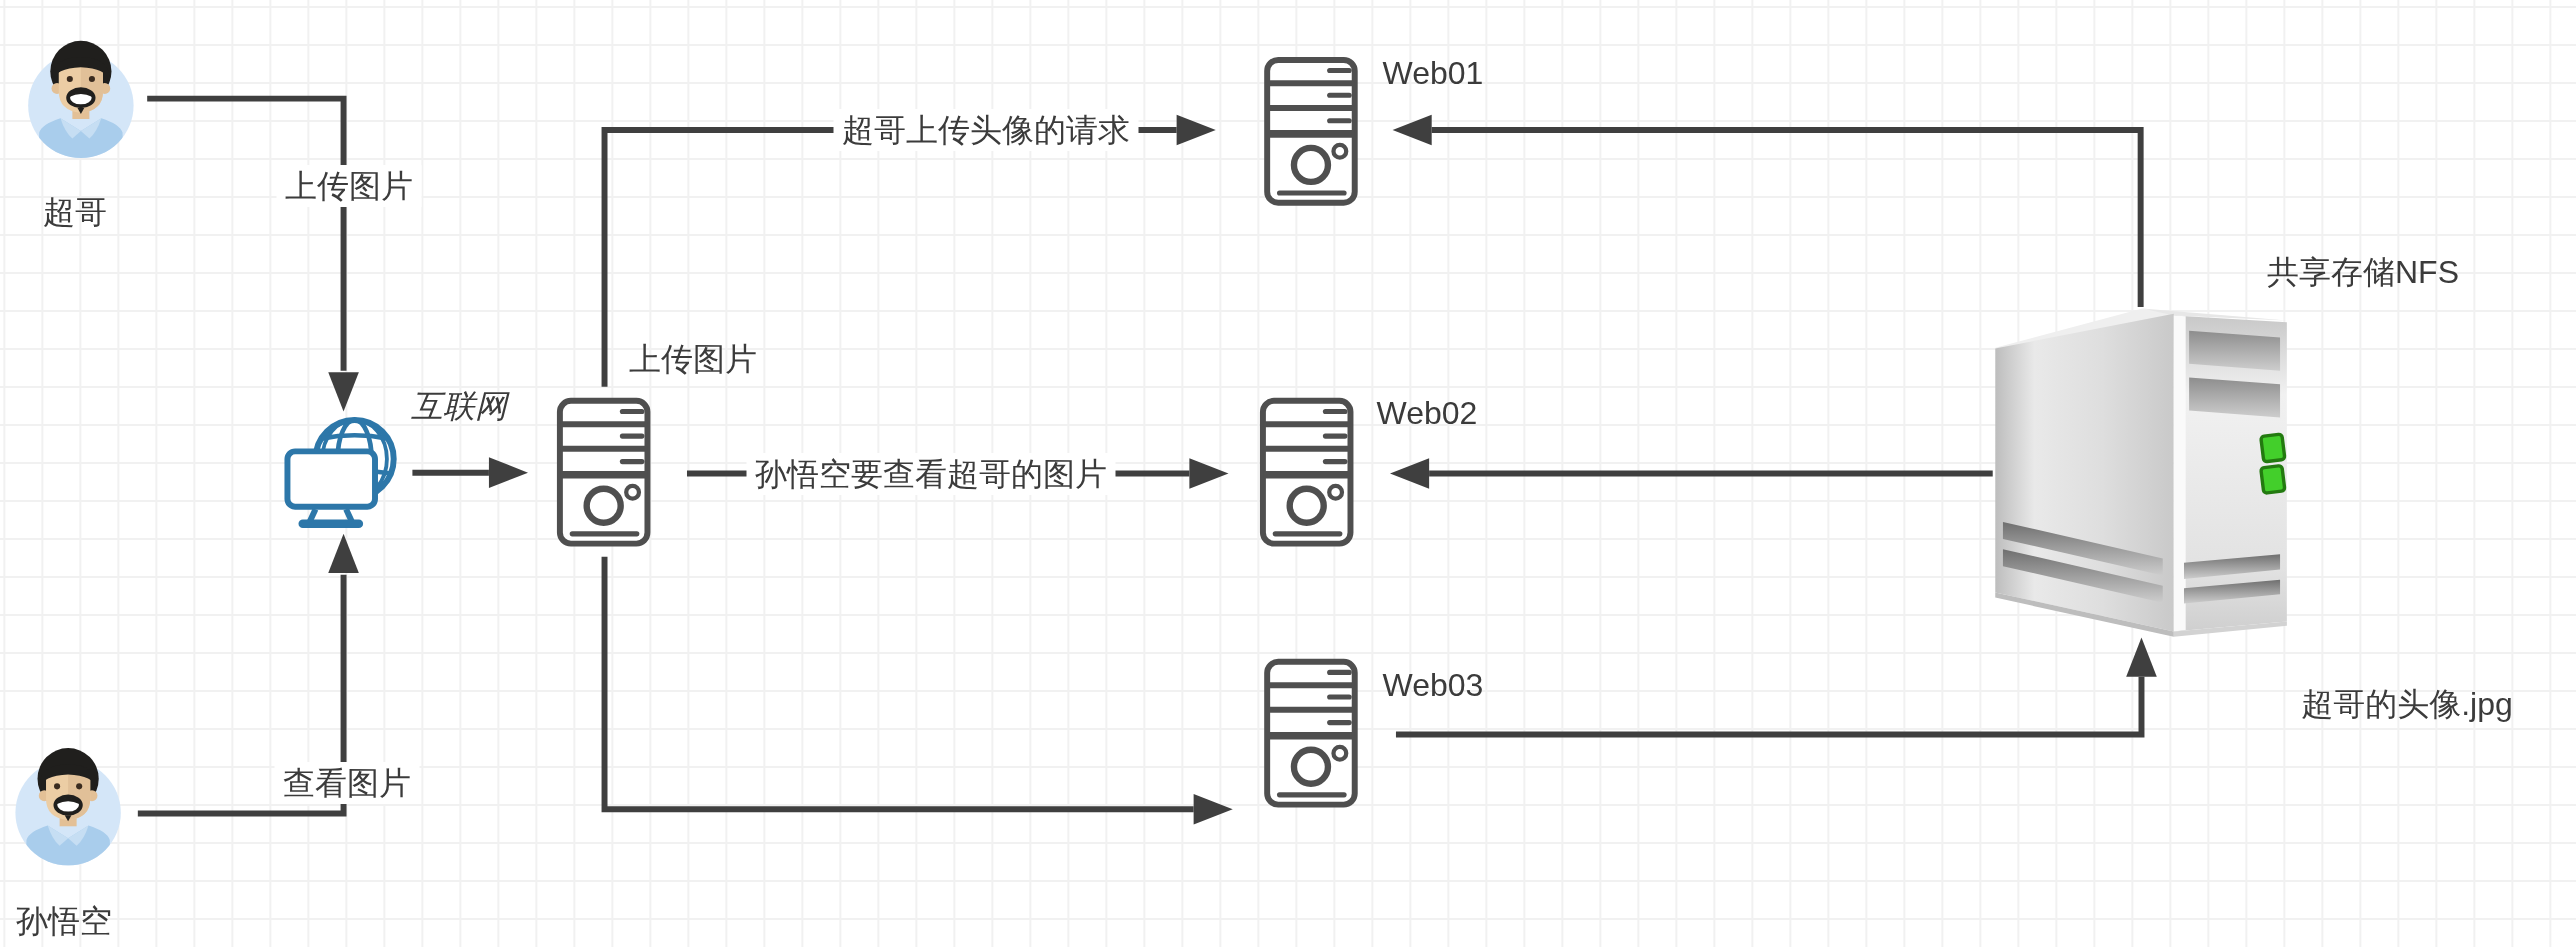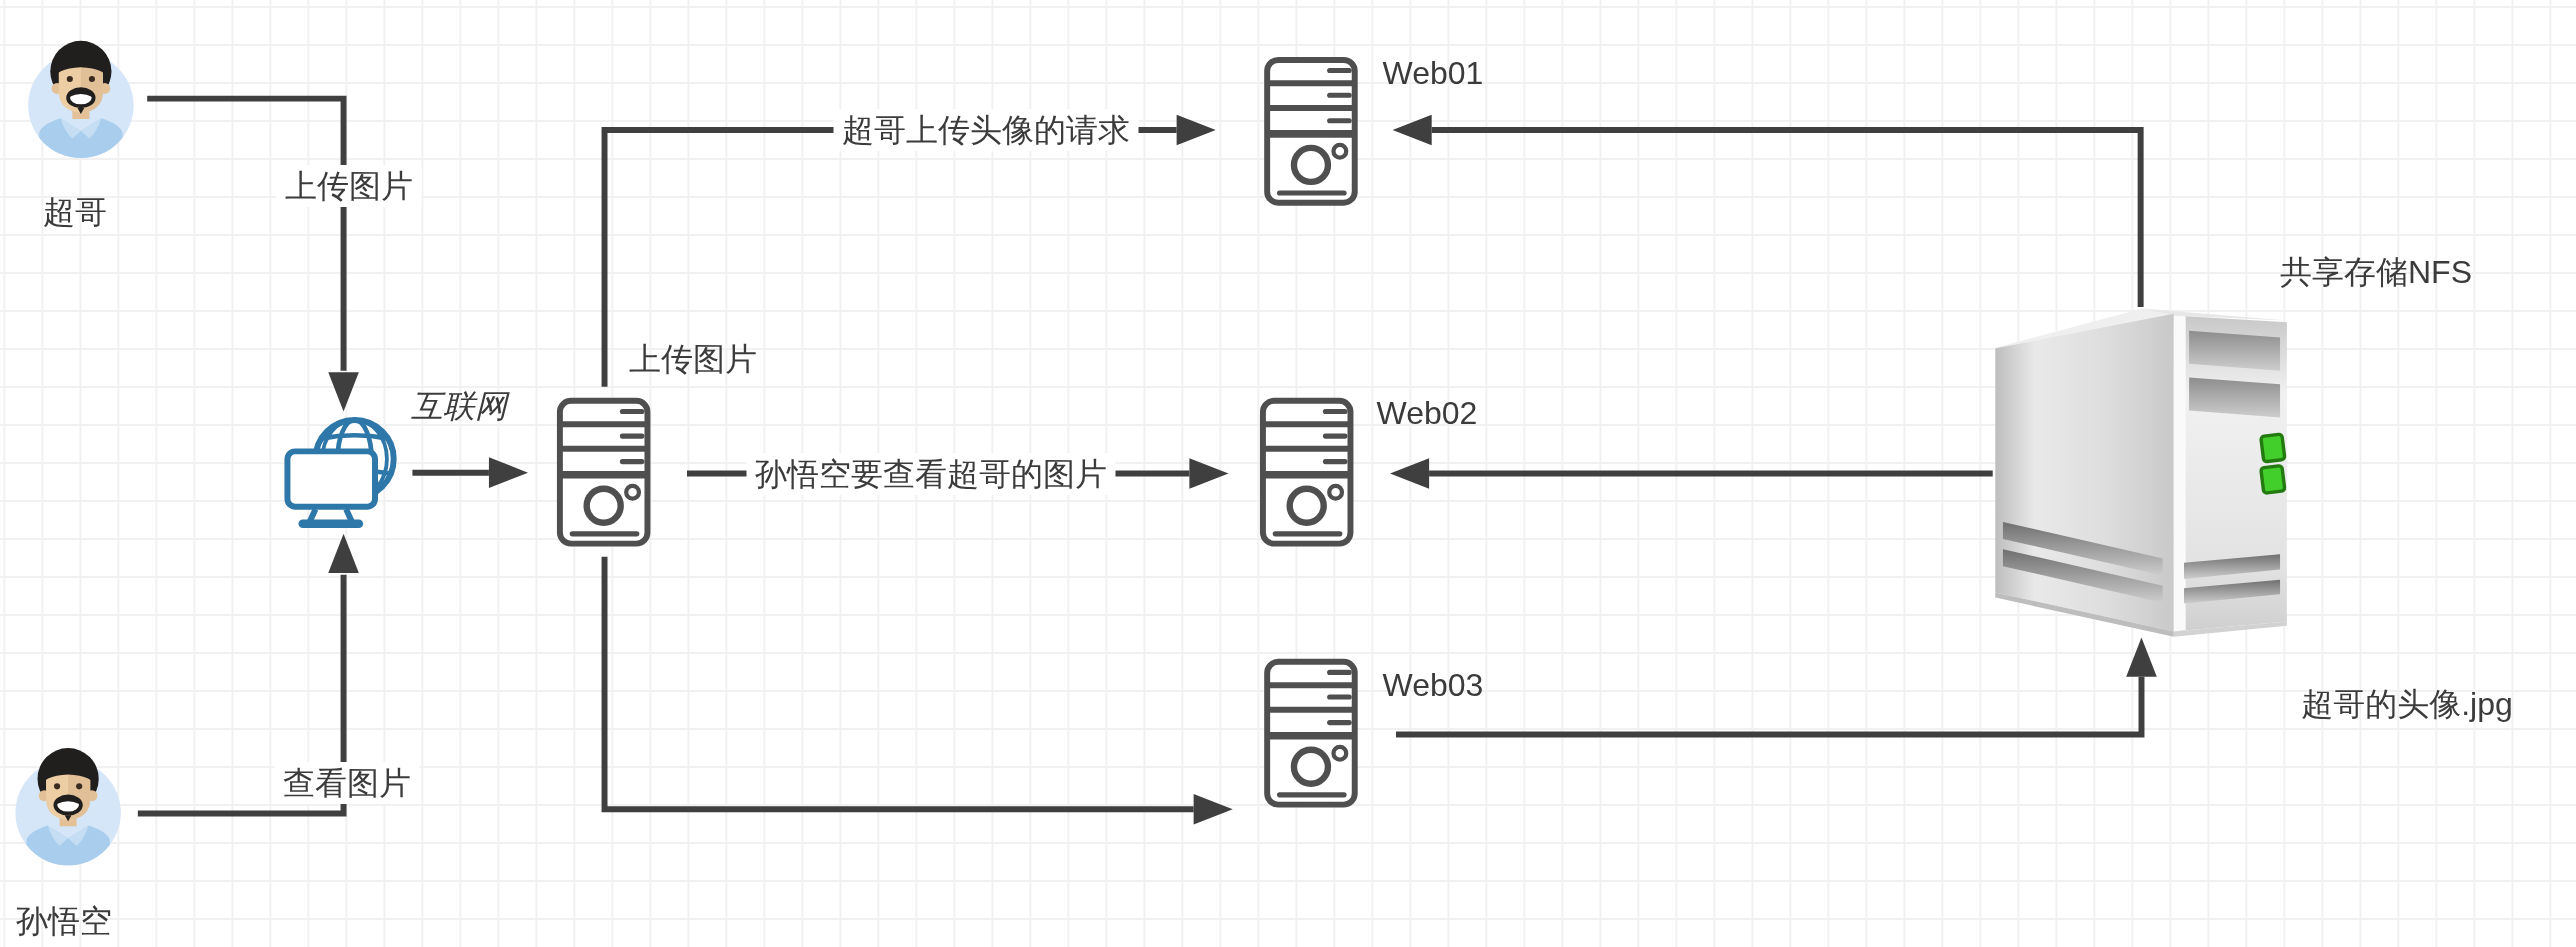--- a/index.html
+++ b/index.html
@@ -183,17 +183,17 @@
   <div class="lbl bg" style="left:349px; top:186px;">上传图片</div>
   <div class="lbl" style="left:459px; top:406px;font-style:italic;">互联网</div>
   <div class="lbl" style="left:693px; top:359px;">上传图片</div>
   <div class="lbl bg" style="left:986px; top:130px;">超哥上传头像的请求</div>
   <div class="lbl" style="left:1433px; top:73px;">Web01</div>
   <div class="lbl bg" style="left:931px; top:474px;">孙悟空要查看超哥的图片</div>
   <div class="lbl" style="left:1427px; top:413px;">Web02</div>
   <div class="lbl" style="left:1433px; top:685px;">Web03</div>
   <div class="lbl bg" style="left:347px; top:783px;">查看图片</div>
   <div class="lbl" style="left:64px;  top:921px;">孙悟空</div>
-  <div class="lbl" style="left:2363px; top:272px;margin-left:13px;">共享存储NFS</div>
+  <div class="lbl" style="left:2363px; top:272px;">共享存储NFS</div>
   <div class="lbl" style="left:2407px; top:704px;">超哥的头像.jpg</div>
 
 </div>
 
 
 </body></html>

